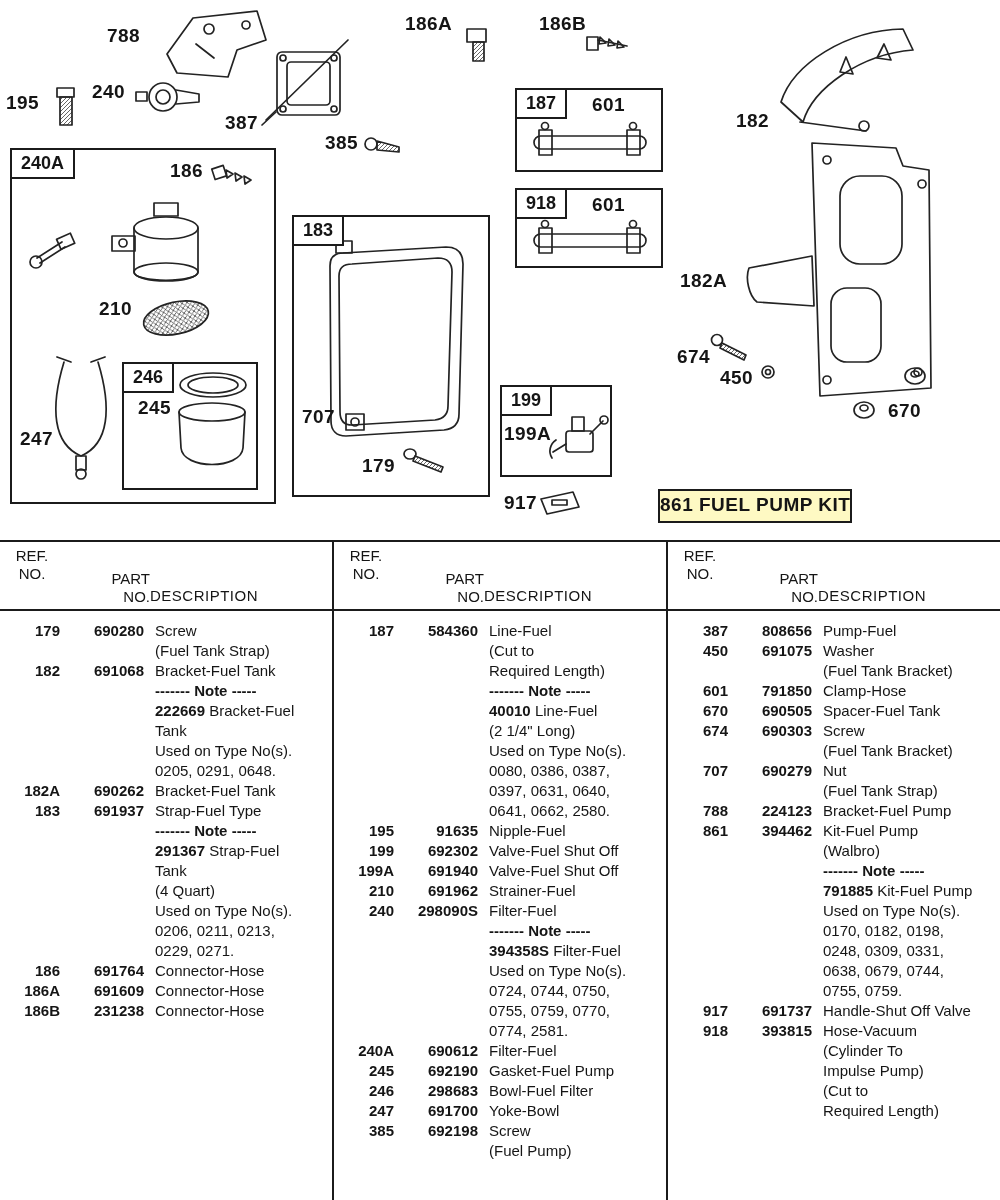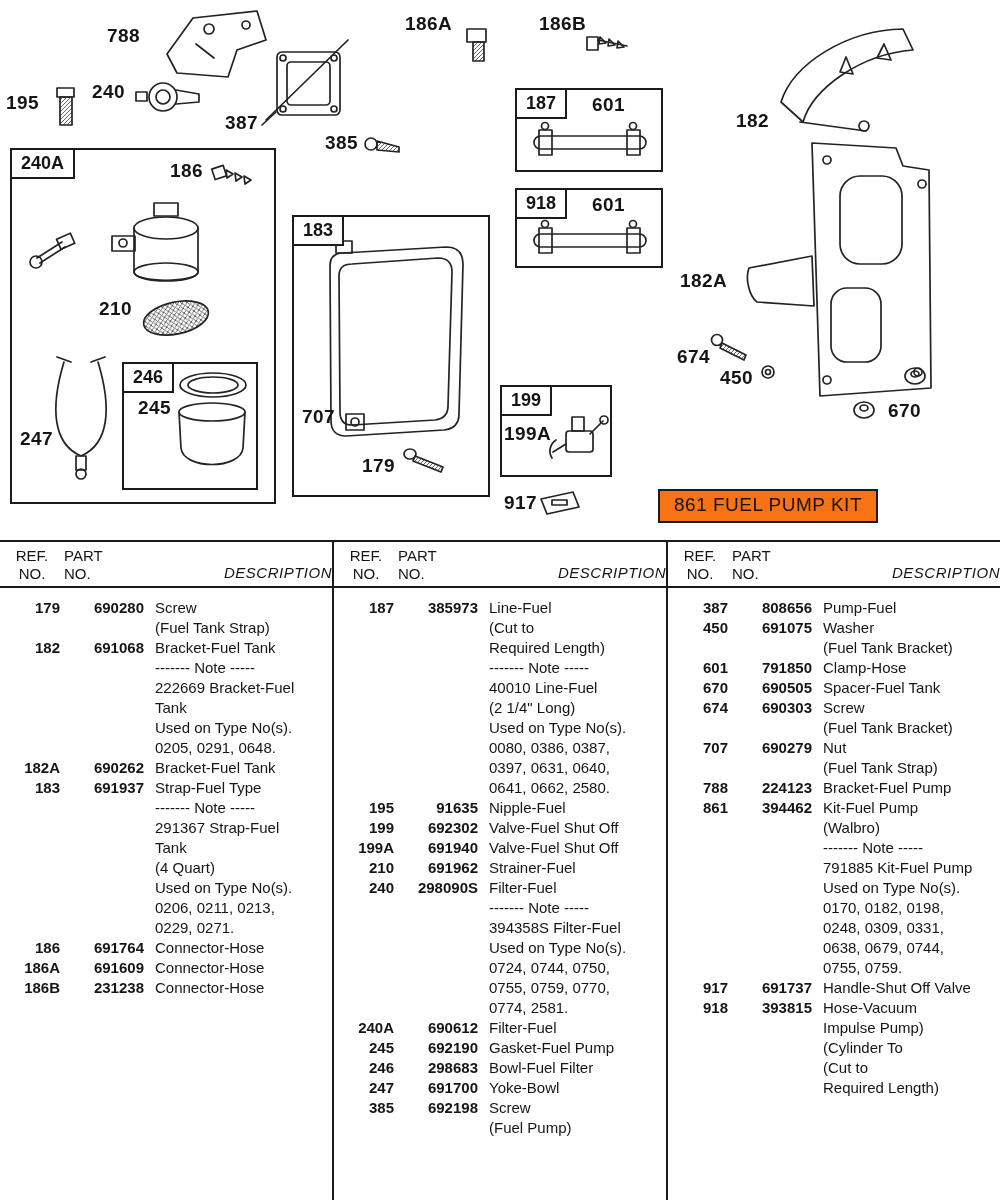--- a/index.html
+++ b/index.html
@@ -7,38 +7,38 @@
   body { font-family:"Liberation Sans", sans-serif; color:#151515; }
   .page { position:relative; width:1000px; height:1200px; background:#fff; overflow:hidden; }
 
   
   .diagram { position:absolute; left:0; top:0; width:1000px; height:538px; }
   .art { position:absolute; left:0; top:0; }
   .callout { position:absolute; font-size:19px; font-weight:bold; letter-spacing:.4px; white-space:nowrap; }
   .gbox { position:absolute; border:2px solid #1b1b1b; }
   .glabel { position:absolute; border:2px solid #1b1b1b; background:#fff; font-weight:bold;
             font-size:18px; padding:2px 9px 3px; line-height:22px; white-space:nowrap; }
-  .kitbox { position:absolute; border:2px solid #1b1b1b; background:#f97316; font-weight:normal;
-            font-size:19px; padding:3px 14px 5px; letter-spacing:.5px; white-space:nowrap; }
+  .kitbox { position:absolute; border:2px solid #1b1b1b; background:#fef9c3; font-weight:bold;
+            font-size:19px; padding:3px 0 5px; letter-spacing:.5px; white-space:nowrap; }
 
   
   .ptable { position:absolute; left:0; top:540px; width:1000px; height:740px;
             display:flex; border-top:2px solid #1b1b1b; }
   .pcol { flex:1 1 0; height:100%; }
   .pcol.mid, .pcol.first { border-right:2px solid #1b1b1b; }
   .phead { display:flex; border-bottom:2px solid #1b1b1b; padding:5px 0 3px; font-size:15px; line-height:18px; }
   .h-ref  { width:64px; text-align:center; }
-  .h-part { width:86px; text-align:left; }
-  .h-desc { flex:1; text-align:right; align-self:flex-end; padding-bottom:1px; letter-spacing:.5px;font-style:italic; }
+  .h-part { width:86px; text-align:right;margin-top:23px; }
+  .h-desc { flex:1; text-align:left; align-self:flex-end; padding-bottom:1px; letter-spacing:.5px; }
   .pbody { padding-top:10px; }
   .prow { display:flex; font-size:15px; line-height:20px; }
   .cref  { width:60px; text-align:right; font-weight:bold; flex:none; }
   .cpart { width:84px; text-align:right; font-weight:bold; flex:none; }
   .cdesc { margin-left:11px; flex:1; white-space:nowrap; }
-  .b { font-weight:normal;margin-top:40px; }
+  .b { font-weight:bold;margin-top:40px; }
 </style>
 </head>
 <body>
 
 <div class="page">
 
   <div class="diagram">
 
     <svg class="art" width="1000" height="538" viewBox="0 0 1000 538">
       <defs>
@@ -393,21 +393,21 @@
         </div>
         <div class="h-part">
           <div>PART</div>
           <div>NO.</div>
         </div>
         <div class="h-desc">DESCRIPTION</div>
       </div>
       <div class="pbody">
           <div class="prow">
             <span class="cref">187</span>
-            <span class="cpart">385973</span>
+            <span class="cpart">584360</span>
             <span class="cdesc"><span>Line-Fuel</span></span>
           </div>
           <div class="prow">
             <span class="cref"></span>
             <span class="cpart"></span>
             <span class="cdesc"><span>(Cut to</span></span>
           </div>
           <div class="prow">
             <span class="cref"></span>
             <span class="cpart"></span>
@@ -650,26 +650,26 @@
             <span class="cdesc"><span>Handle-Shut Off Valve</span></span>
           </div>
           <div class="prow">
             <span class="cref">918</span>
             <span class="cpart">393815</span>
             <span class="cdesc"><span>Hose-Vacuum</span></span>
           </div>
           <div class="prow">
             <span class="cref"></span>
             <span class="cpart"></span>
+            <span class="cdesc"><span>(Cylinder To</span></span>
+          </div>
+          <div class="prow">
+            <span class="cref"></span>
+            <span class="cpart"></span>
             <span class="cdesc"><span>Impulse Pump)</span></span>
-          </div>
-          <div class="prow">
-            <span class="cref"></span>
-            <span class="cpart"></span>
-            <span class="cdesc"><span>(Cylinder To</span></span>
           </div>
           <div class="prow">
             <span class="cref"></span>
             <span class="cpart"></span>
             <span class="cdesc"><span>(Cut to</span></span>
           </div>
           <div class="prow">
             <span class="cref"></span>
             <span class="cpart"></span>
             <span class="cdesc"><span>Required Length)</span></span>

